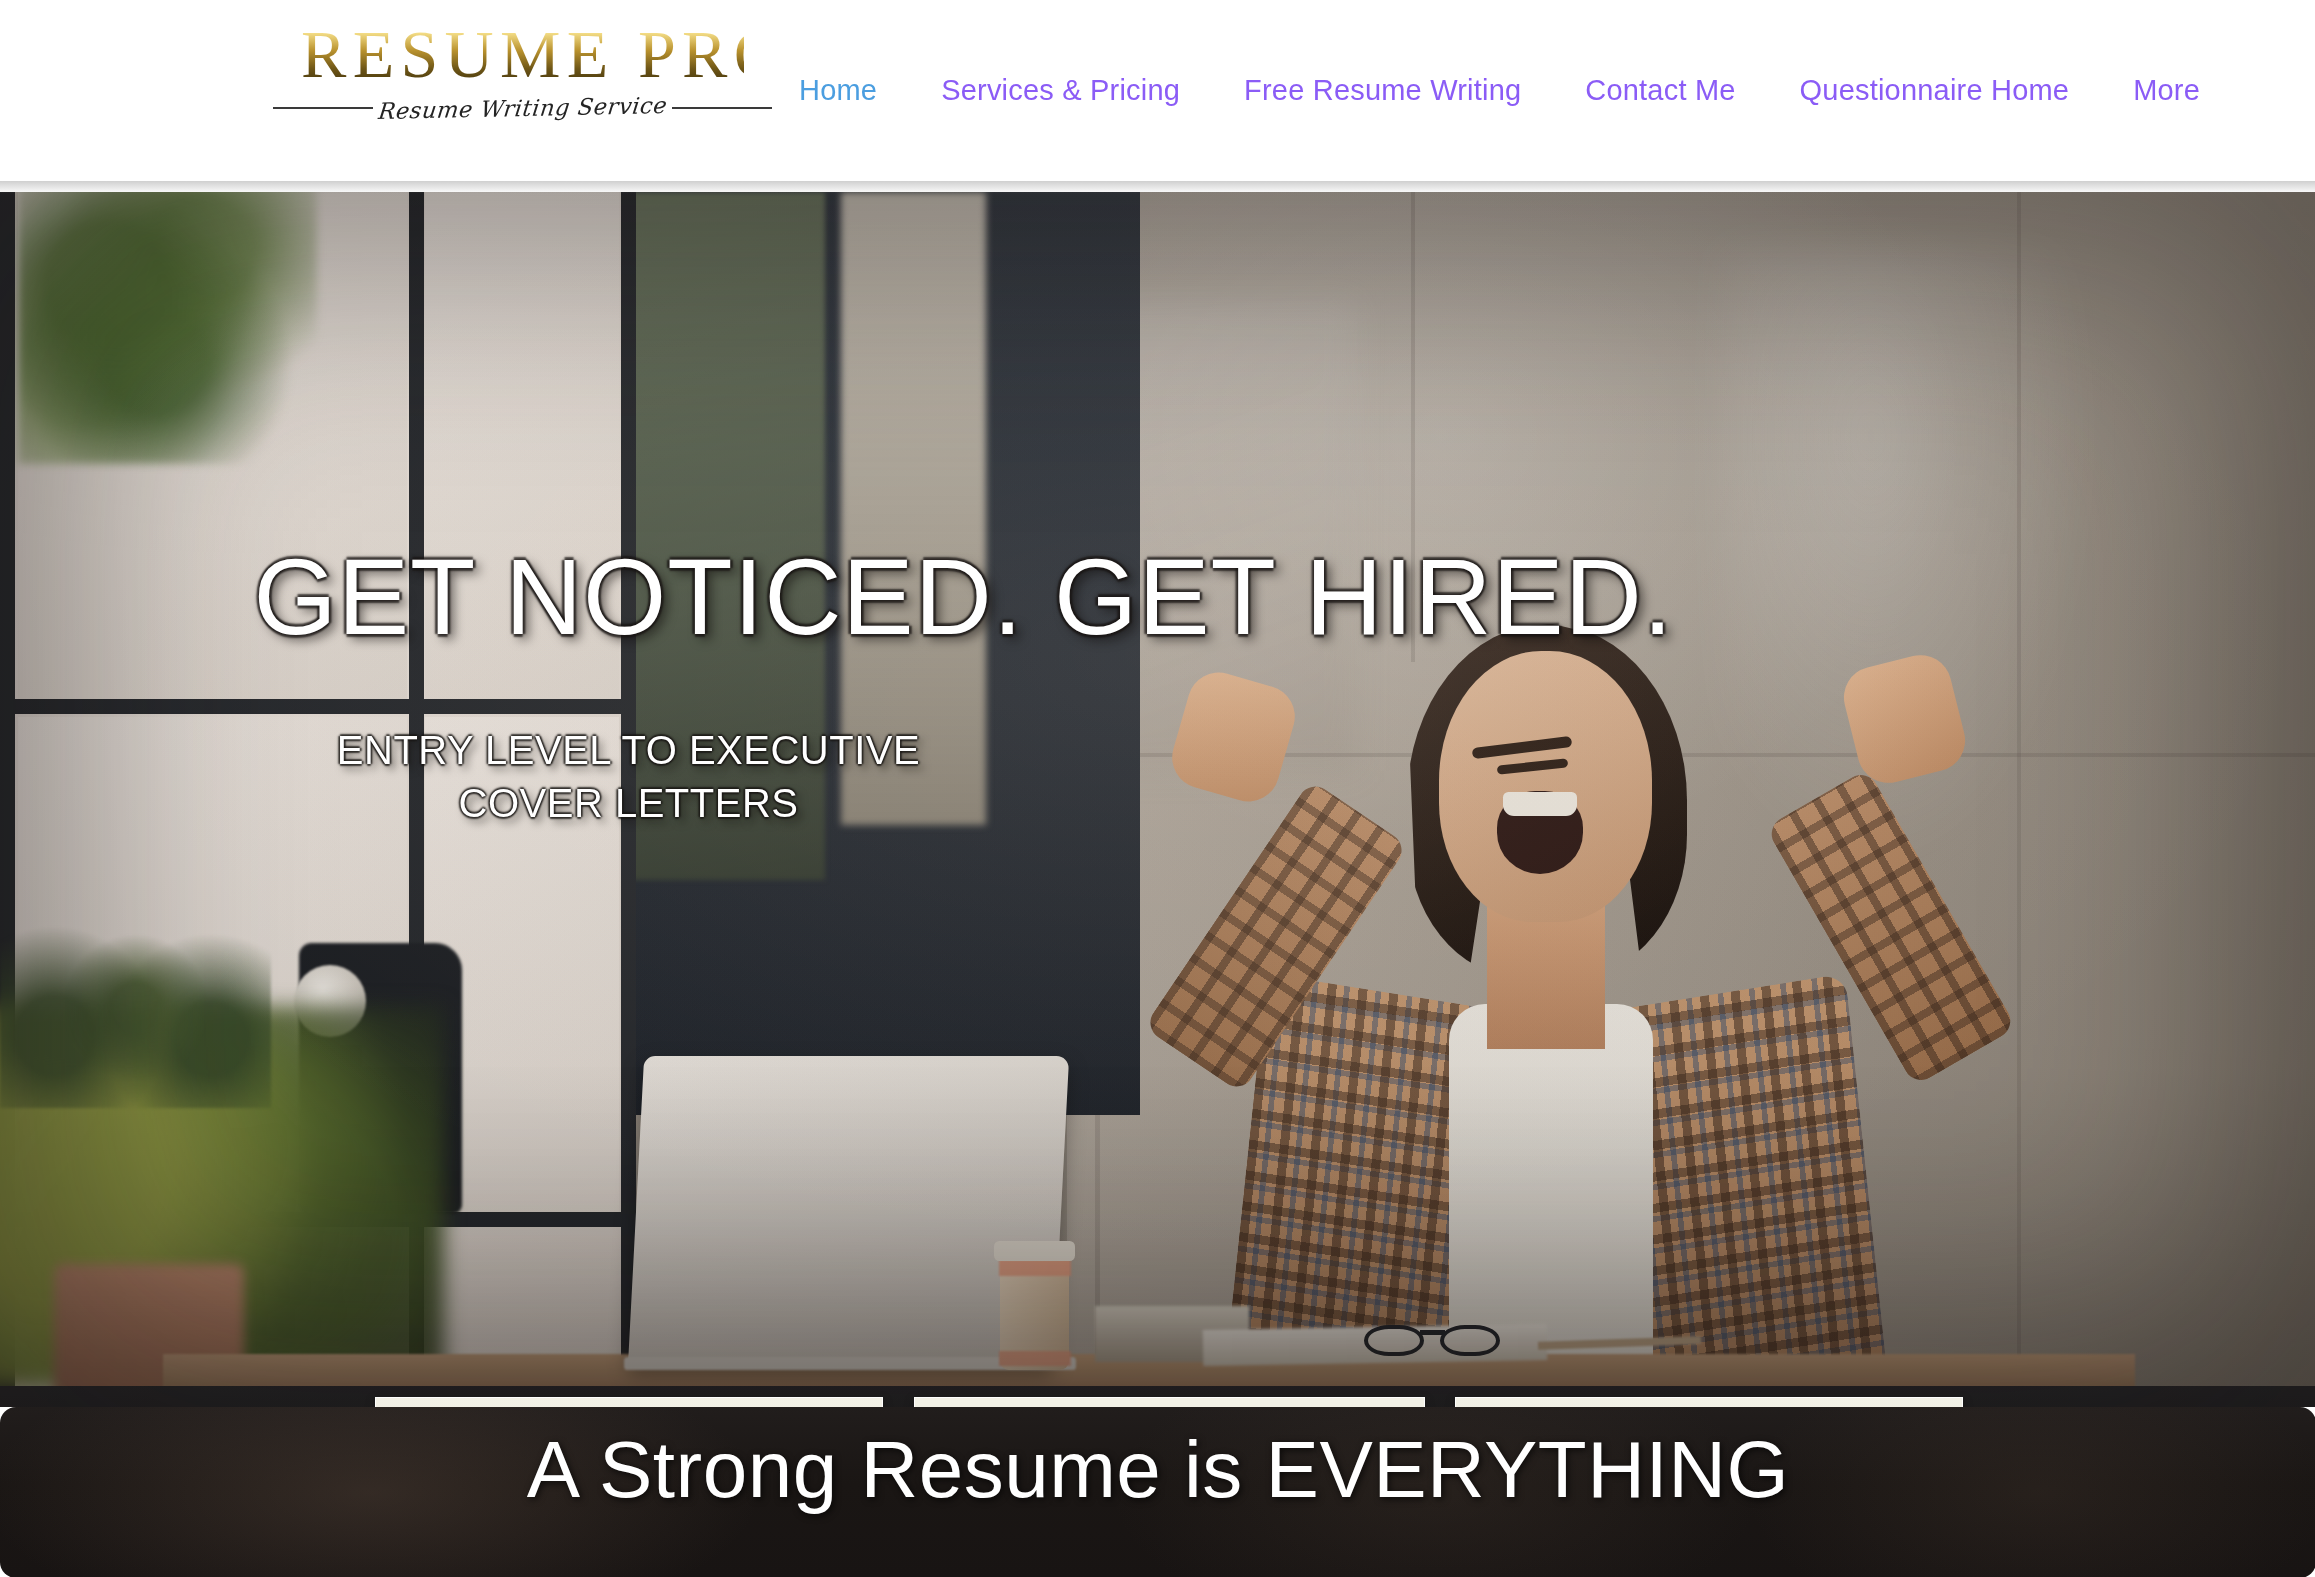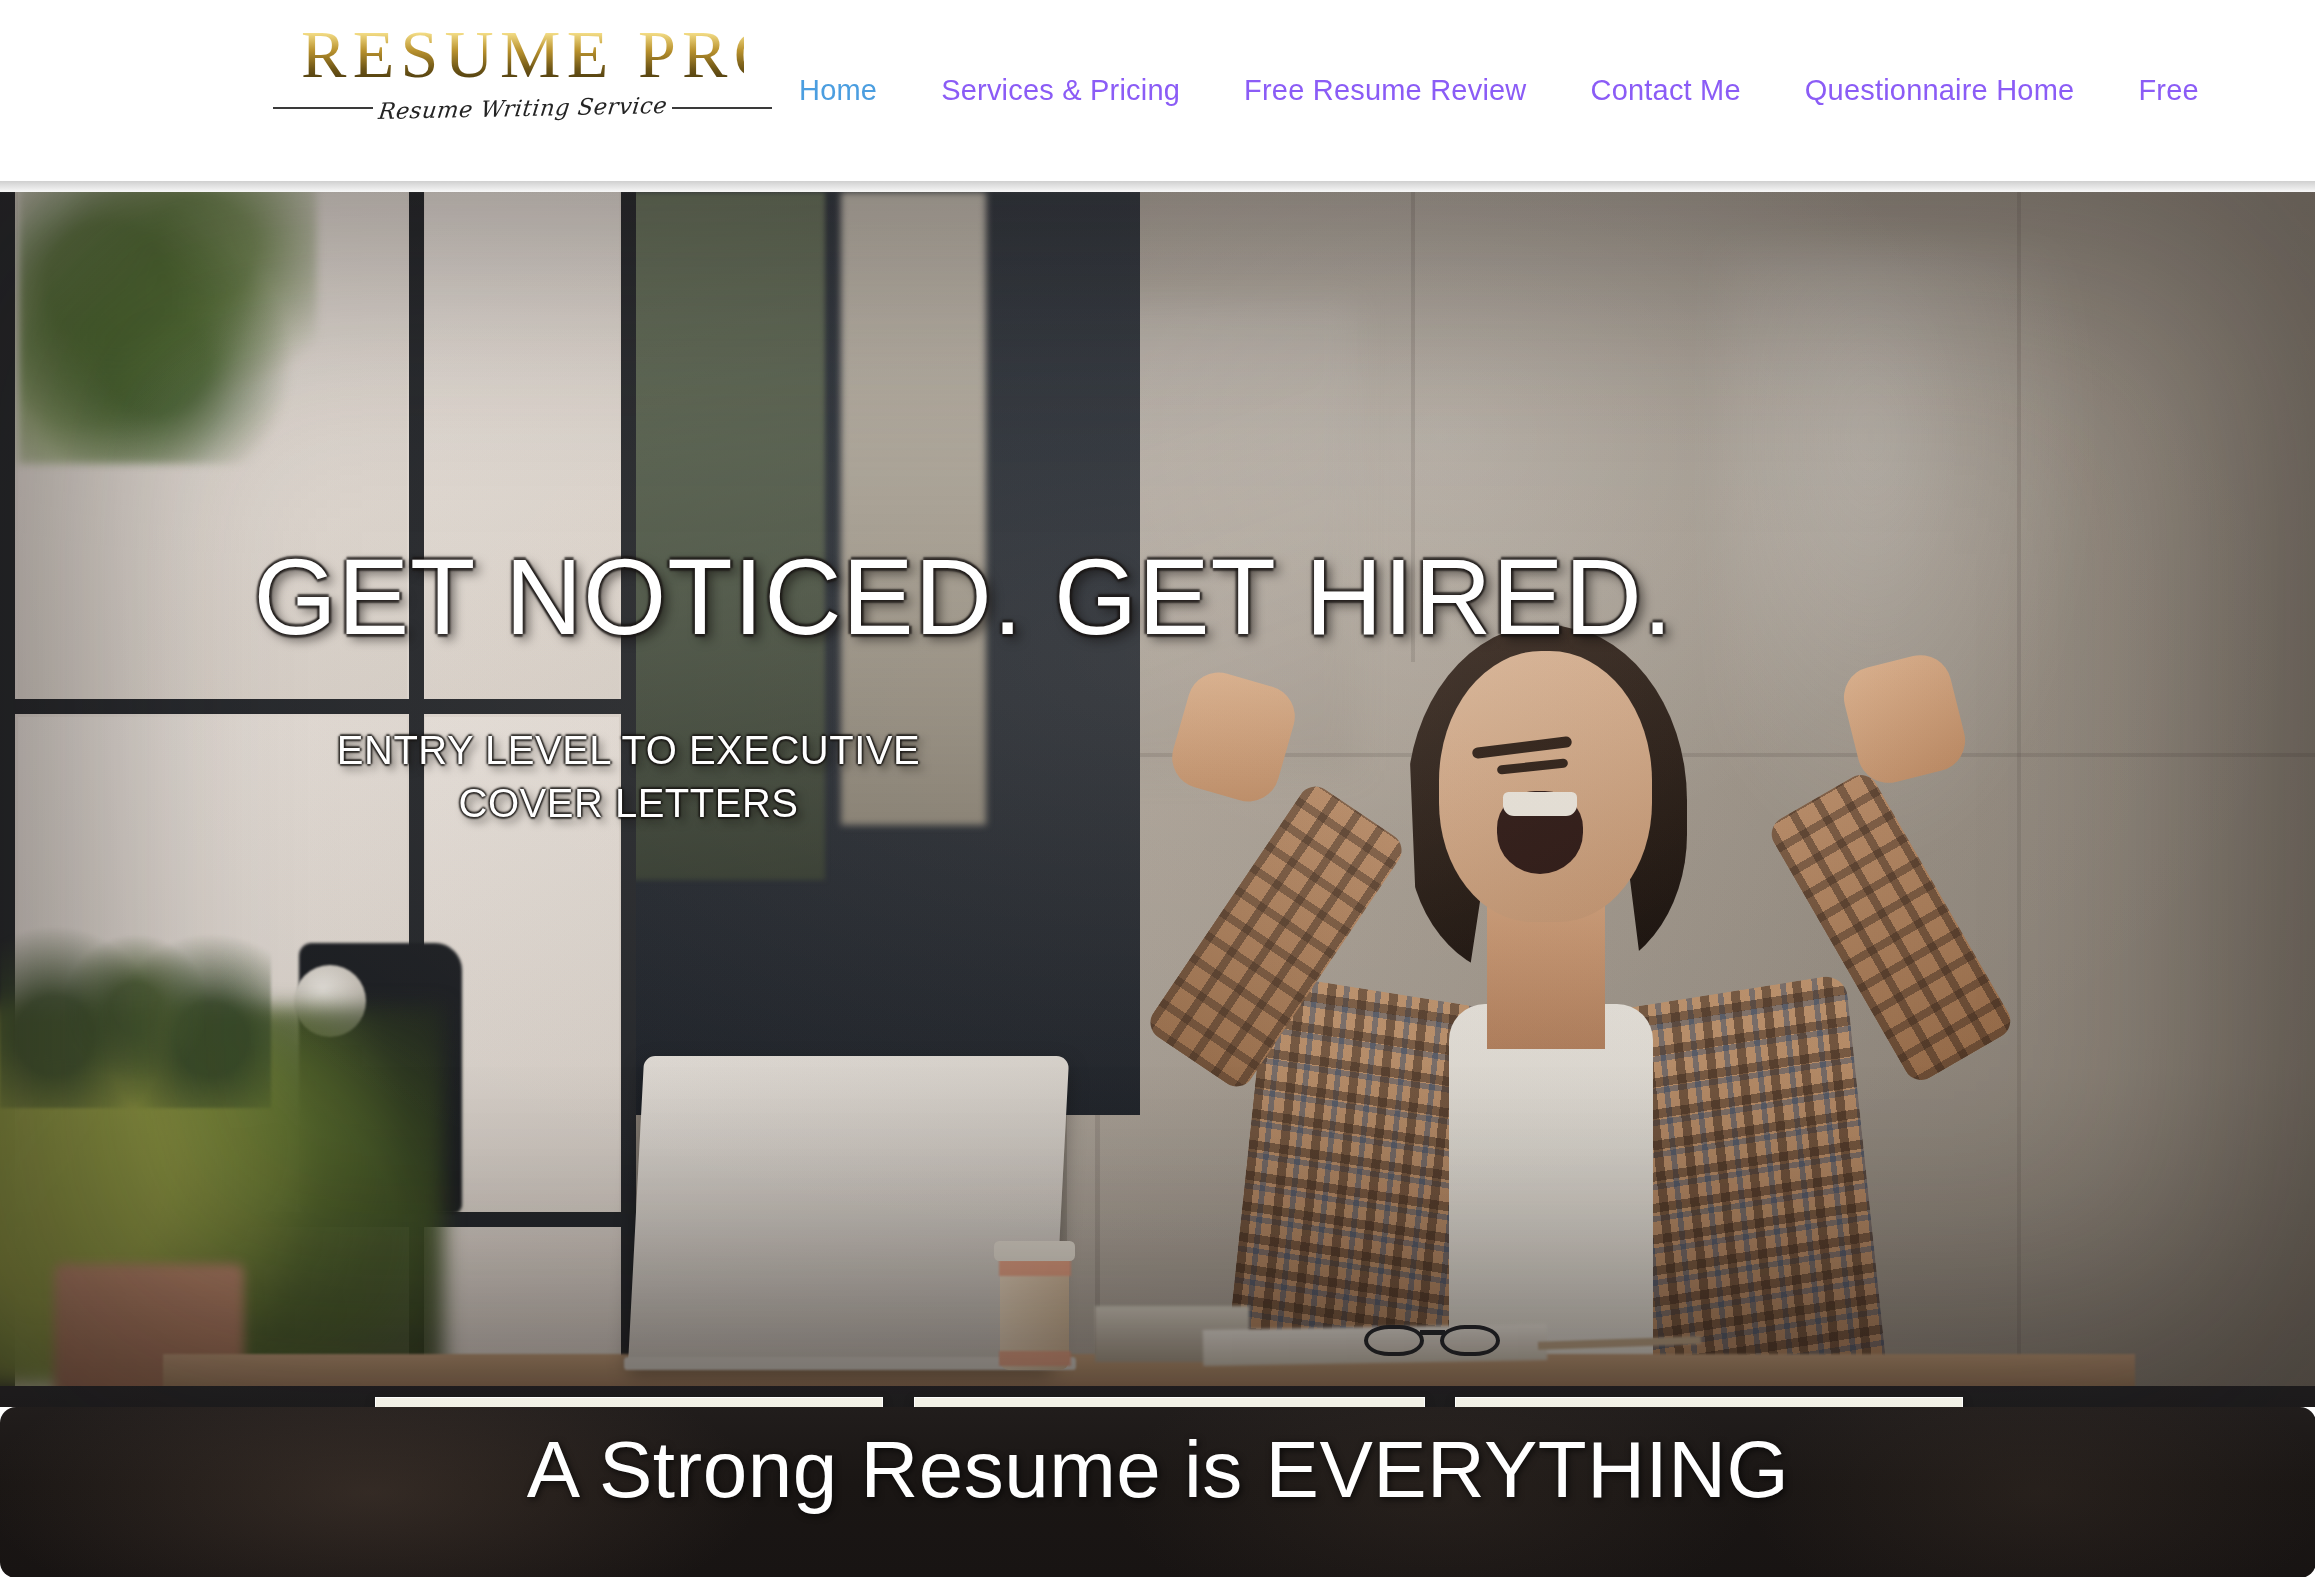--- a/index.html
+++ b/index.html
@@ -384,24 +384,24 @@
       <div class="logo-sub-row">
         <div class="logo-rule left"></div>
         <div class="logo-script">Resume Writing Service</div>
         <div class="logo-rule right"></div>
       </div>
     </div>
 
     <nav class="nav">
       <div class="nav-item active">Home</div>
       <div class="nav-item">Services &amp; Pricing</div>
-      <div class="nav-item">Free Resume Review</div>
+      <div class="nav-item">Free Resume Writing</div>
       <div class="nav-item">Contact Me</div>
       <div class="nav-item">Questionnaire Home</div>
-      <div class="nav-item">Free</div>
+      <div class="nav-item">More</div>
     </nav>
 
   </div>
   <div class="header-shadow"></div>
 
   <div class="hero">
 
     <div class="hero-photo">
       <div class="wall"></div>
       <div class="wall-blot"></div>

